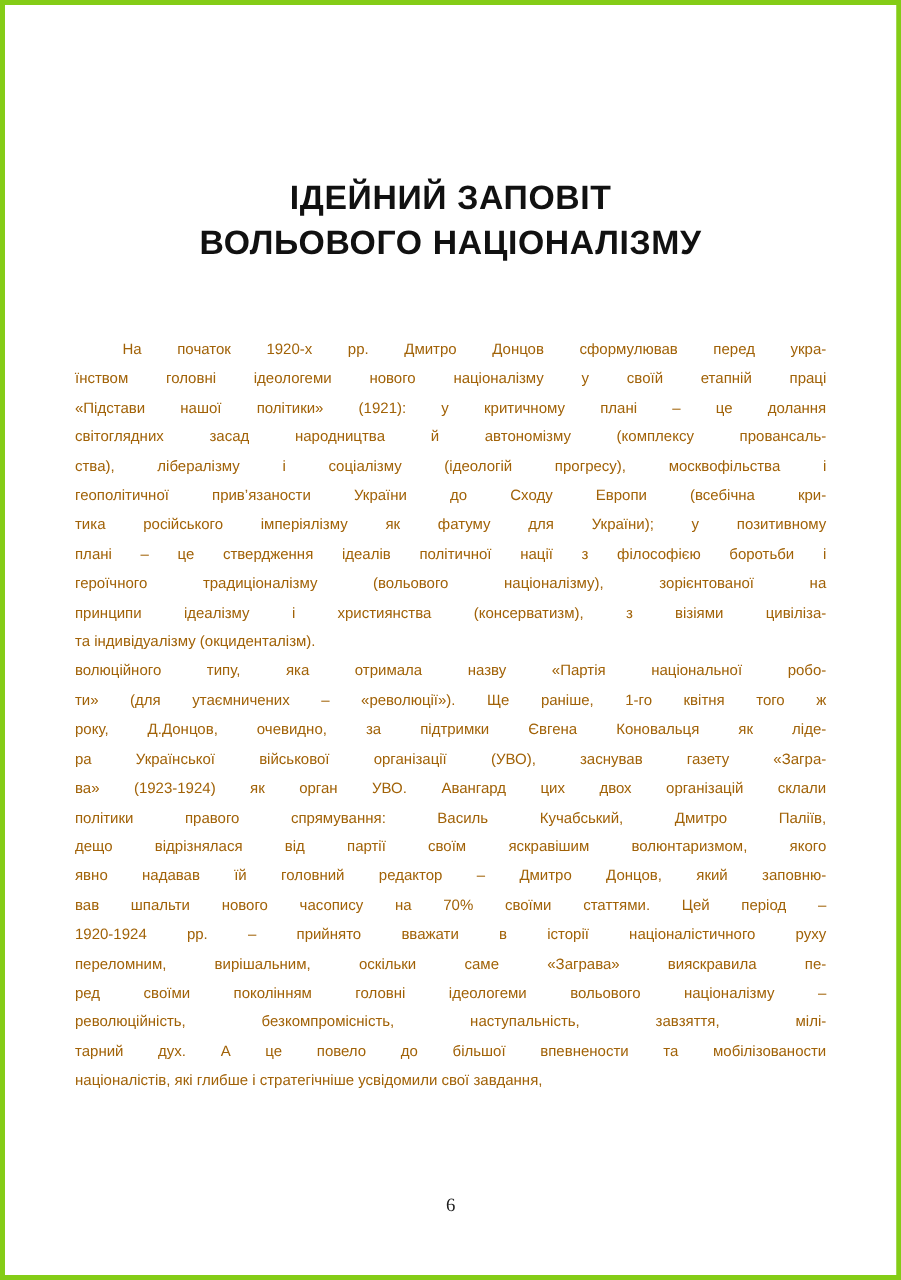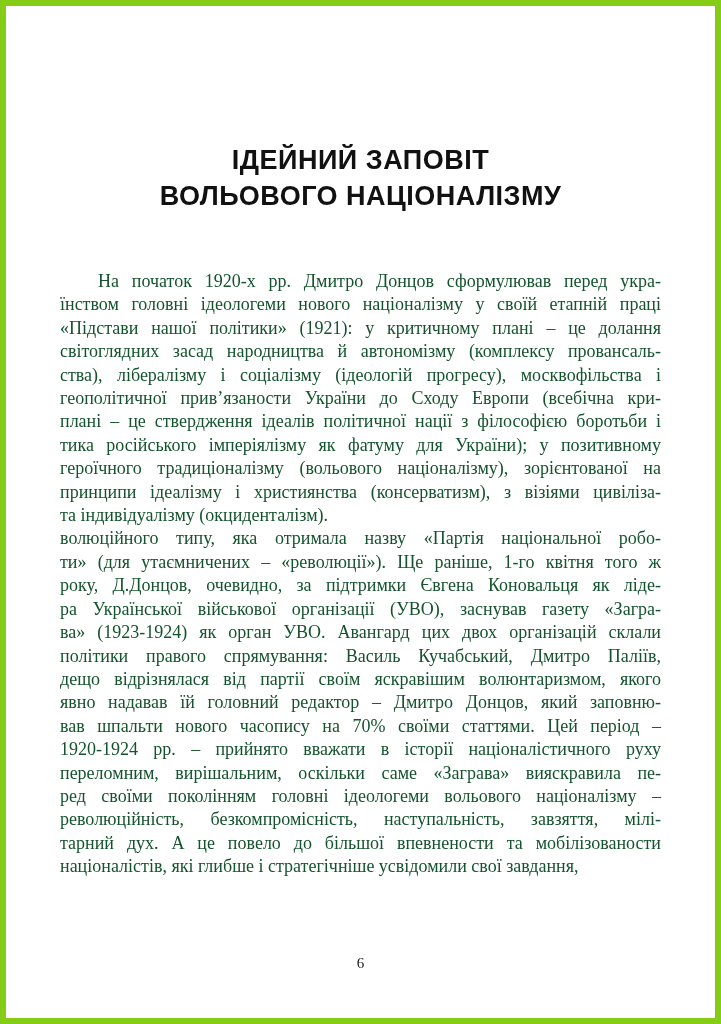--- a/index.html
+++ b/index.html
@@ -6,45 +6,45 @@
     margin: 0;
     padding: 0;
     background: #ffffff;
   }
   .page {
     position: relative;
     width: 721px;
     height: 1024px;
     box-sizing: border-box;
     background: #ffffff;
-    border: 6px solid #84cc16;
+    border: 4px solid #84cc16;
     color: #1c1c1c;
     overflow: hidden;
   }
   .title {
     margin: 0;
     padding-top: 136px;
     text-align: center;
     font-family: "Liberation Sans", sans-serif;
     font-weight: 700;
     font-size: 27px;
     line-height: 36px;
     letter-spacing: 0.5px;
     color: #111111;
   }
   .title-line {
     display: block;
   }
   .body-text {
     width: 601px;
     margin: 56px auto 0 auto;
-    font-family: Liberation Serif, serif;
-    font-size: 18px;
+    font-family: Liberation Sans, sans-serif;
+    font-size: 12px;
     line-height: 23.4px;
-    color: #14532d;
+    color: #a16207;
   }
   .paragraph {
     margin: 0;
   }
   .line {
     text-align: justify;
     text-align-last: justify;
     white-space: normal;
   }
   .line.first {
@@ -74,22 +74,22 @@
   </h1>
 
   <div class="body-text">
       <div class="paragraph">
         <div class="line first">На початок 1920-х рр. Дмитро Донцов сформулював перед укра-</div>
         <div class="line">їнством головні ідеологеми нового націоналізму у своїй етапній праці</div>
         <div class="line">«Підстави нашої політики» (1921): у критичному плані – це долання</div>
         <div class="line">світоглядних засад народництва й автономізму (комплексу провансаль-</div>
         <div class="line">ства), лібералізму і соціалізму (ідеологій прогресу), москвофільства і</div>
         <div class="line">геополітичної прив’язаности України до Сходу Европи (всебічна кри-</div>
+        <div class="line">тика російського імперіялізму як фатуму для України); у позитивному</div>
         <div class="line">плані – це ствердження ідеалів політичної нації з філософією боротьби і</div>
-        <div class="line">тика російського імперіялізму як фатуму для України); у позитивному</div>
         <div class="line">героїчного традиціоналізму (вольового націоналізму), зорієнтованої на</div>
         <div class="line">принципи ідеалізму і християнства (консерватизм), з візіями цивіліза-</div>
         <div class="line last">та індивідуалізму (окциденталізм).</div>
       </div>
       <div class="paragraph">
         <div class="line">волюційного типу, яка отримала назву «Партія національної робо-</div>
         <div class="line">ти» (для утаємничених – «революції»). Ще раніше, 1-го квітня того ж</div>
         <div class="line">року, Д.Донцов, очевидно, за підтримки Євгена Коновальця як ліде-</div>
         <div class="line">ра Української військової організації (УВО), заснував газету «Загра-</div>
         <div class="line">ва» (1923-1924) як орган УВО. Авангард цих двох організацій склали</div>

